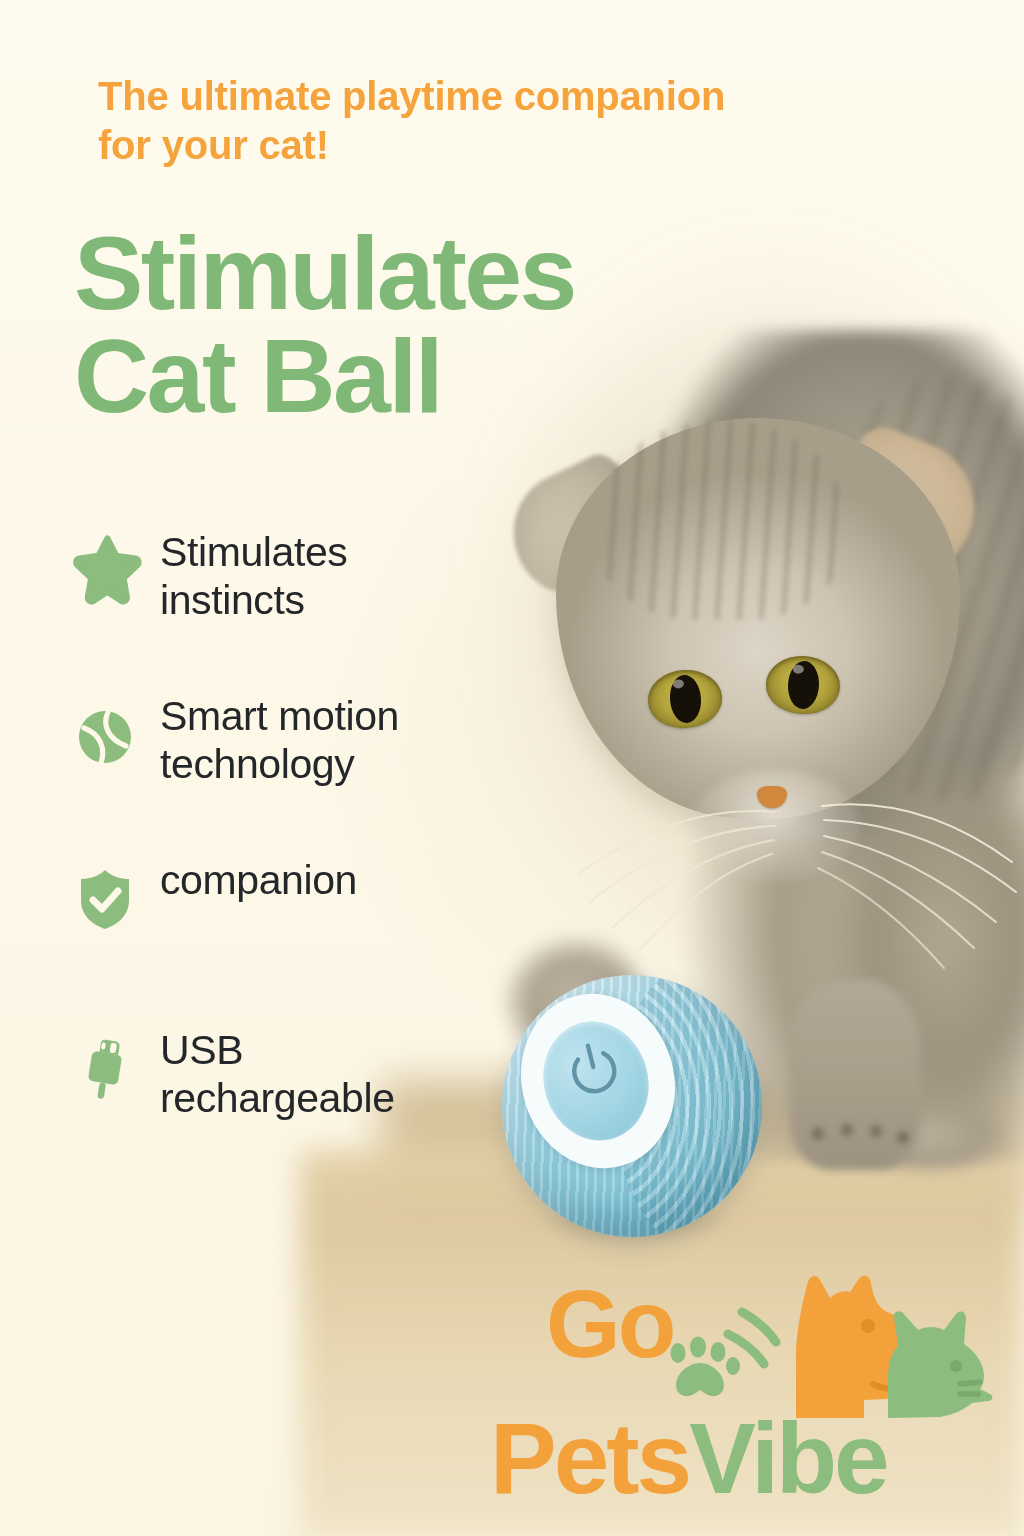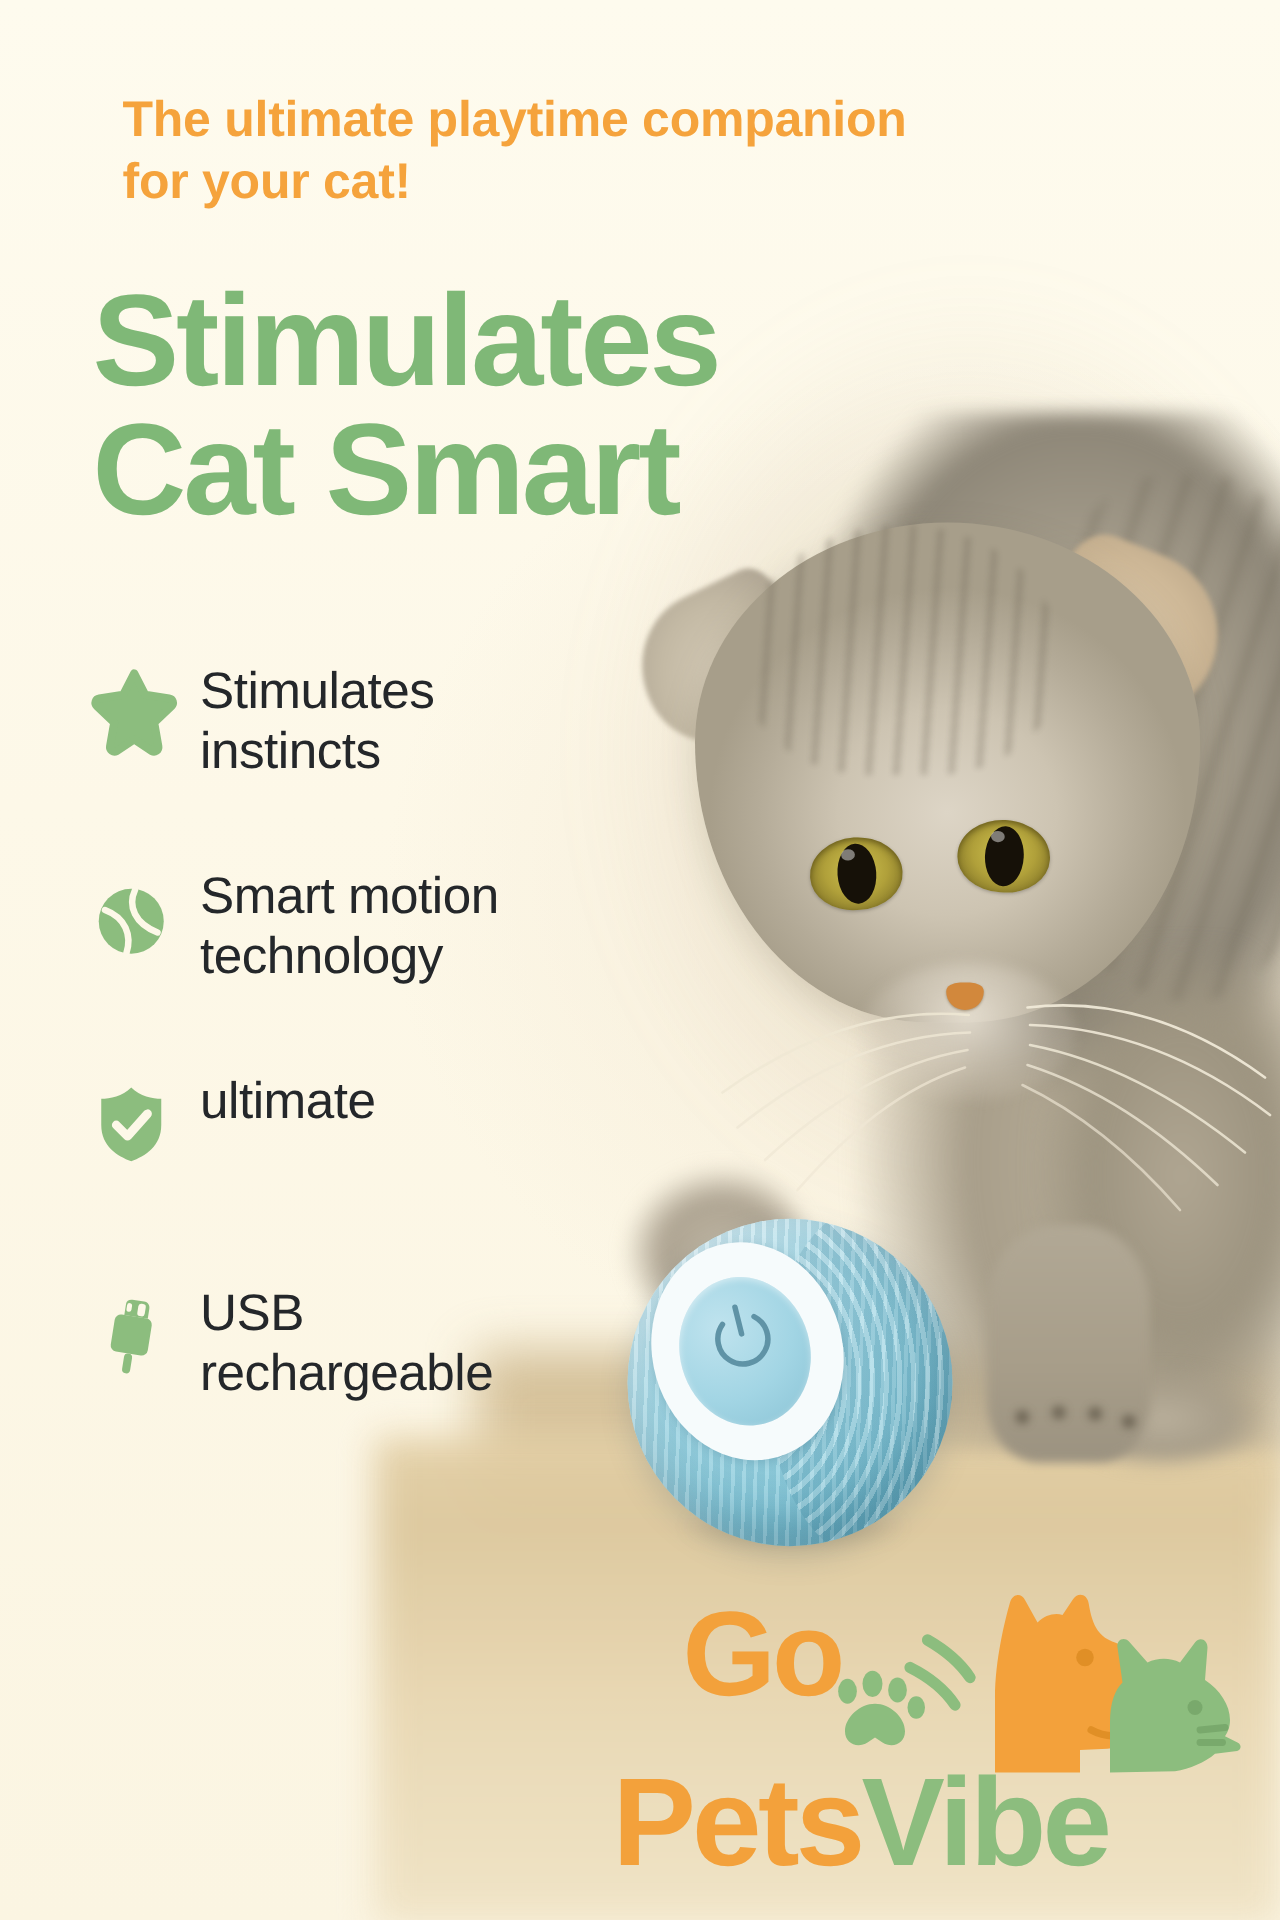--- a/index.html
+++ b/index.html
@@ -328,21 +328,21 @@
     </div>
   </div>
 
   <div class="tagline">
     <div>The ultimate playtime companion</div>
     <div>for your cat!</div>
   </div>
 
   <div class="headline">
     <div>Stimulates</div>
-    <div>Cat Smart</div>
+    <div>Cat Ball</div>
   </div>
 
   <div class="features">
 
     <div class="feature">
       <span class="f-icon">
         <svg viewBox="0 0 66 66">
           <path d="M33 4 L42.6 22.7 L63.4 25.8 C66.6 26.3 67.8 30.2 65.5 32.4 L50.4 46.9 L54 67.5 C54.5 70.7 51.2 73.1 48.3 71.6 L33 61.4 L17.7 71.6 C14.8 73.1 11.5 70.7 12 67.5 L15.6 46.9 L0.5 32.4 C-1.8 30.2 -0.6 26.3 2.6 25.8 L23.4 22.7 Z" fill="#8cbd7e" stroke="#8cbd7e" stroke-width="7" stroke-linejoin="round" transform="translate(3,-2) scale(0.92)"></path>
         </svg>
       </span>
@@ -367,21 +367,21 @@
     </div>
 
     <div class="feature">
       <span class="f-icon">
         <svg viewBox="0 0 66 66">
           <path d="M31 5 C 24 12, 14 14, 7 14 L7 35 C 7 52, 20 60, 31 64 C 42 60, 55 52, 55 35 L55 14 C 48 14, 38 12, 31 5 Z" fill="#8cbd7e"></path>
           <path d="M19 35 L28 44 L44 26" fill="none" stroke="#fdf8e8" stroke-width="7" stroke-linecap="round" stroke-linejoin="round"></path>
         </svg>
       </span>
       <div class="f-text">
-        <div>ultimate</div>
+        <div>companion</div>
       </div>
     </div>
 
     <div class="feature">
       <span class="f-icon">
         <svg viewBox="0 0 66 66">
           <g transform="rotate(9 31 33)">
             <rect x="16" y="18" width="30" height="30" rx="5" fill="#8cbd7e"></rect>
             <path d="M23 18 L23 9 C 23 6.5, 25 5, 27.5 5 L37 5 C 40 5, 42 7, 42 10 L42 18 Z" fill="#8cbd7e"></path>
             <rect x="33" y="7" width="6" height="10" rx="2.4" fill="#fdf8e8"></rect>

